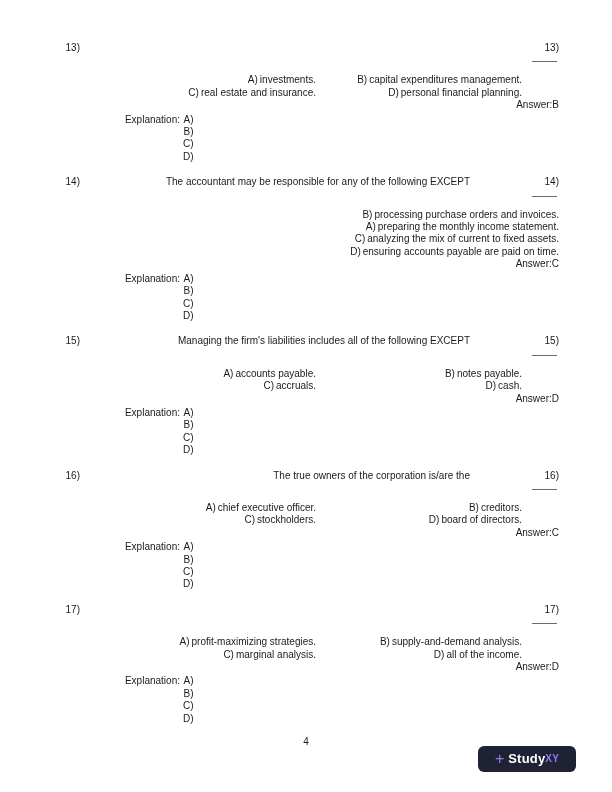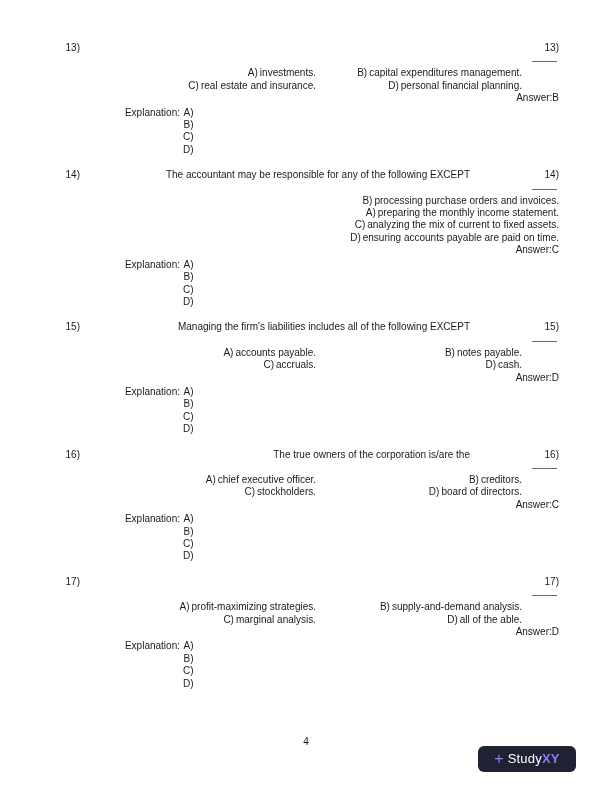--- a/index.html
+++ b/index.html
@@ -11,42 +11,42 @@
     padding: 42px 53px 0 64px;
     background: #ffffff; overflow: hidden;
   }
   .question { margin-bottom: 13px; text-align: right; }
   .q-head { display: flex; align-items: flex-start; }
   .q-num { flex: none; width: 16px; }
   .q-text { flex: 1; max-width: 398px; padding-right: 8px; }
   .q-margin { flex: none; margin-left: auto; width: 40px; }
   .q-margin-num { display: block; }
   .q-blank { display: block; width: 25px; margin-left: 13px; margin-top: 1px; height: 7px; border-bottom: 1px solid #6b6b6b; }
-  .q-options { margin-left: 28px; margin-top: 5px; }
+  .q-options { margin-left: 28px; margin-top: 12px; }
   .q-options.two-col { display: grid; grid-template-columns: 224px 1fr; width: 430px; }
   .opt { white-space: nowrap; }
   .opt-label { display: inline-block; min-width: 12px; margin-right: 2px; }
   .q-answer { margin-left: 16px; }
   .ans-label { display: inline-block; width: 42px; }
   .q-expl { margin-top: 2px; margin-left: 16px; display: flex; }
   .expl-label { flex: none; width: 68px; margin-left: 32px; }
   .expl-items { flex: none; }
   .expl-item:not(:first-child) { padding-left: 3px; }
   .page-number {
     position: absolute; left: 0; right: 0; bottom: 44px;
     text-align: center; font-size: 10px; color: #1a1a1a;
   }
   .brand-badge {
     position: absolute; right: 36px; bottom: 20px;
     width: 98px; height: 26px; background: #1f2233; border-radius: 6px;
     display: flex; align-items: center; justify-content: center;
   }
   .brand-plus { color: #8d7bf7; font-size: 16px; font-weight: 400; margin-right: 4px; line-height: 1; }
-  .brand-study { color: #ffffff; font-size: 13px; font-weight: 400; letter-spacing: 0.2px; }
-  .brand-xy { color: #8d7bf7; font-size: 13px; font-weight: 700; letter-spacing: 0.2px; }
+  .brand-study { color: #ffffff; font-size: 13px; font-weight: 700; letter-spacing: 0.2px; }
+  .brand-xy { color: #8d7bf7; font-size: 10px; font-weight: 700; letter-spacing: 0.2px; }
 </style>
 </head>
 <body>
 
 <div class="page">
   <div class="questions">
       <div class="question">
         <div class="q-head">
           <span class="q-num">13)</span>
           <span class="q-margin">
@@ -154,21 +154,21 @@
           <span class="q-num">17)</span>
           <span class="q-margin">
             <span class="q-margin-num">17)</span>
             <span class="q-blank"></span>
           </span>
         </div>
         <div class="q-options two-col">
           <div class="opt"><span class="opt-label">A)</span><span class="opt-text">profit-maximizing strategies.</span></div>
           <div class="opt"><span class="opt-label">B)</span><span class="opt-text">supply-and-demand analysis.</span></div>
           <div class="opt"><span class="opt-label">C)</span><span class="opt-text">marginal analysis.</span></div>
-          <div class="opt"><span class="opt-label">D)</span><span class="opt-text">all of the able.</span></div>
+          <div class="opt"><span class="opt-label">D)</span><span class="opt-text">all of the income.</span></div>
         </div>
         <div class="q-answer"><span class="ans-label">Answer:</span><span class="ans-value">D</span></div>
         <div class="q-expl">
           <span class="expl-label">Explanation:</span>
           <div class="expl-items">
             <div class="expl-item">A)</div>
             <div class="expl-item">B)</div>
             <div class="expl-item">C)</div>
             <div class="expl-item">D)</div>
           </div>

